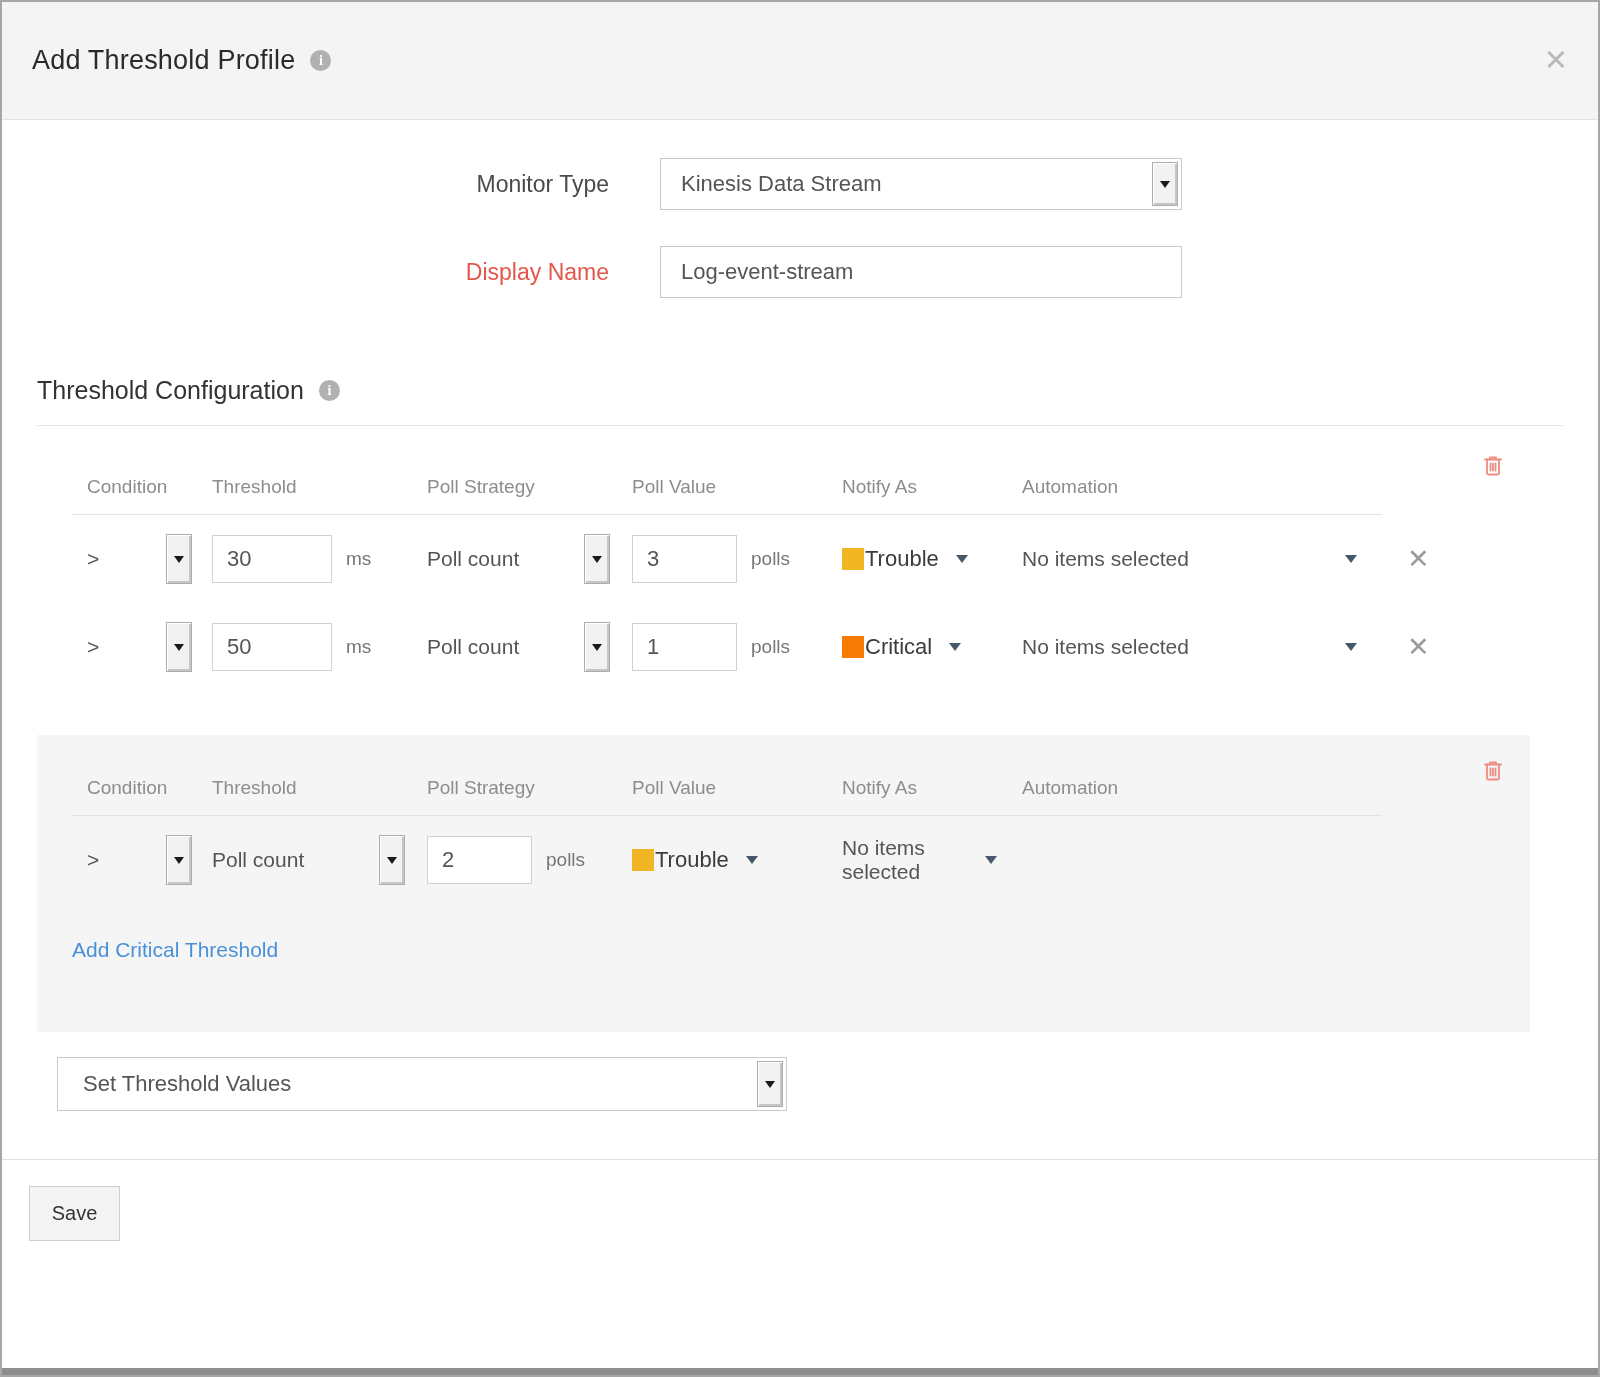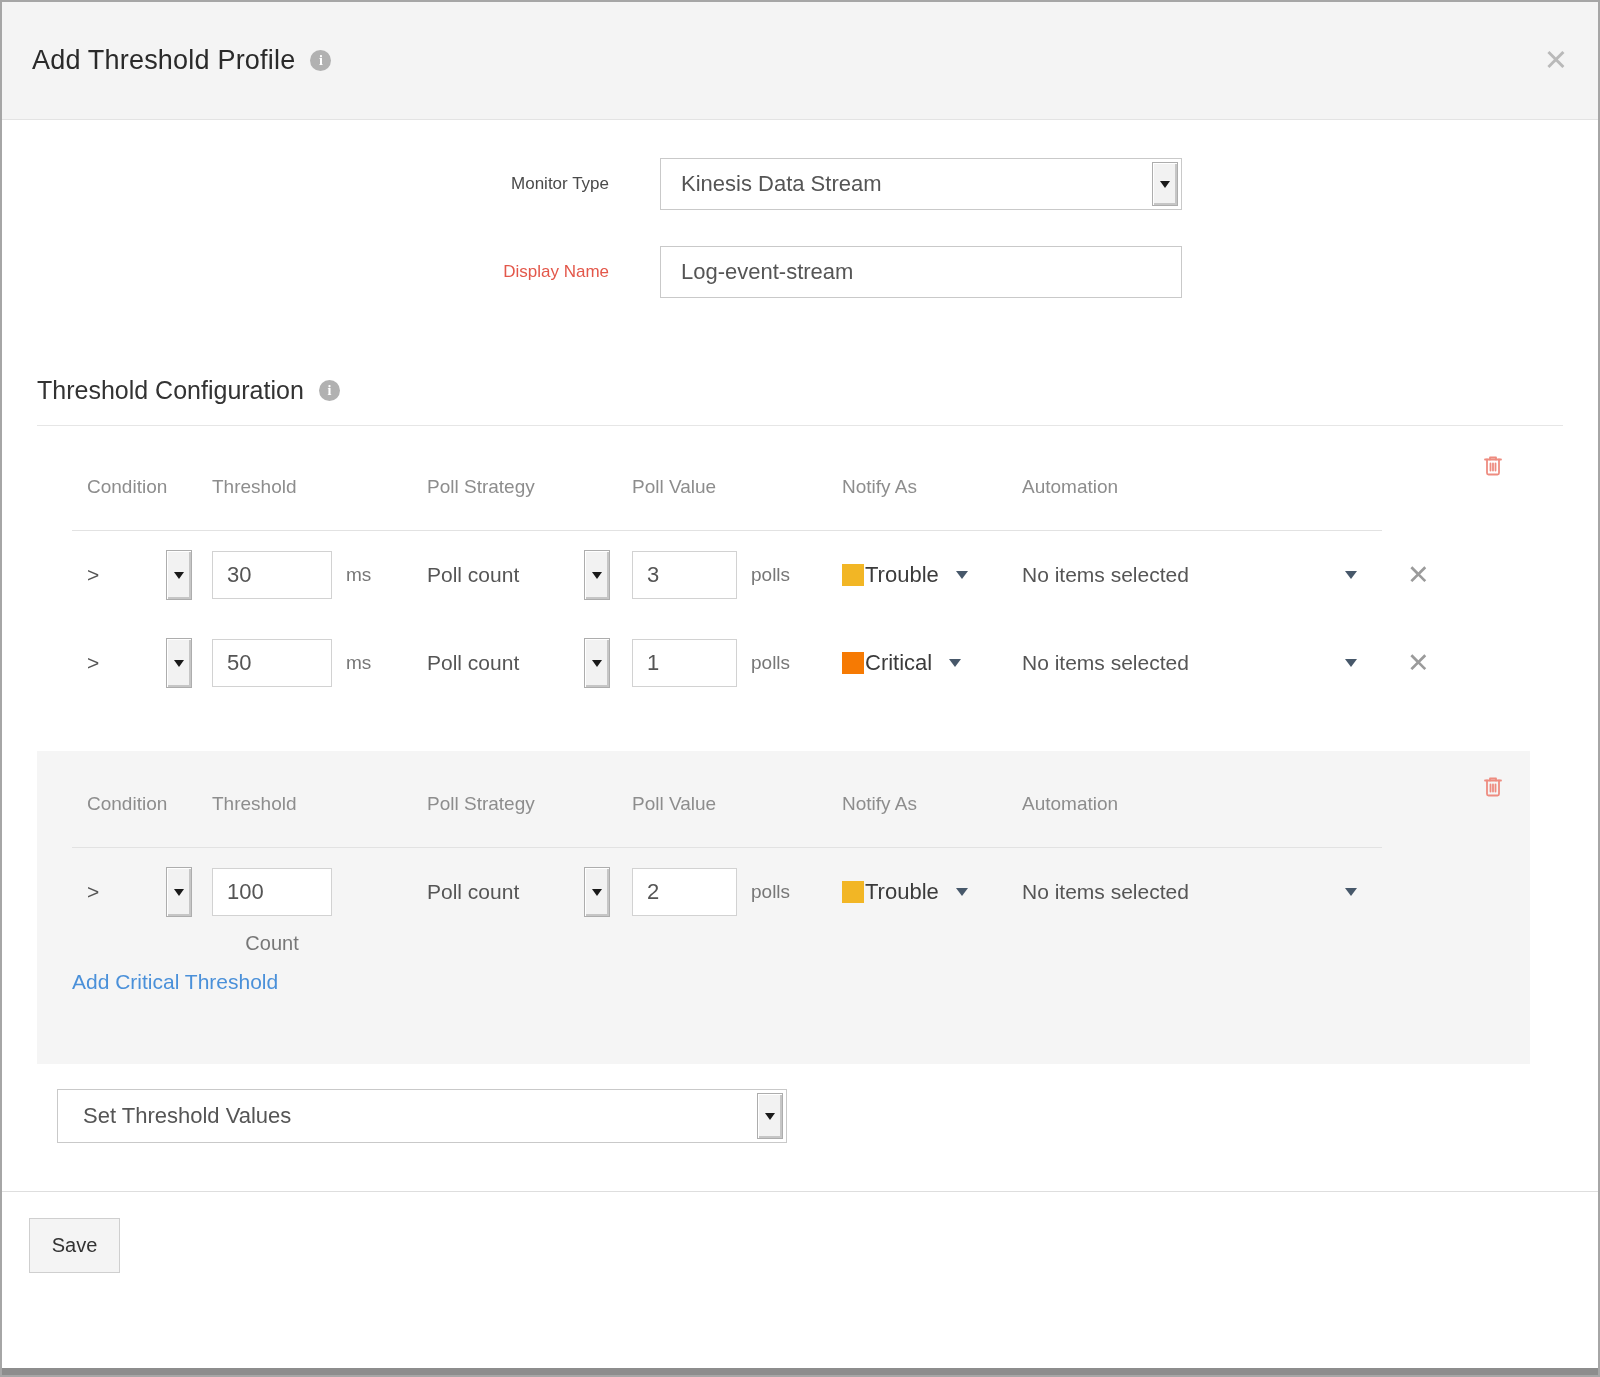--- a/index.html
+++ b/index.html
@@ -26,21 +26,21 @@
     margin-left: 15px; width: 21px; height: 21px; border-radius: 50%;
     background: #b1b1b1; color: #fff;
     font: bold 14px/21px "Liberation Serif", serif;
     text-align: center; display: inline-block;
   }
   .close-ic { margin-left: auto; color: #b9b9b9; font-size: 29px; line-height: 1; cursor: pointer; }
 
   
   .form-area { margin-top: 38px; }
   .form-row { display: flex; align-items: center; margin-bottom: 36px; }
-  .form-label { width: 607px; text-align: right; font-size: 17px; color: #4a4a4a; }
+  .form-label { width: 607px; text-align: right; font-size: 23px; color: #4a4a4a; }
   .form-label.req { color: #e3574a; }
   .fld {
     margin-left: 51px; position: relative;
     width: 522px; height: 52px;
     border: 1px solid #c9c9c9; background: #fff;
     display: flex; align-items: center;
     padding-left: 20px; font-size: 22px; color: #555;
   }
   .fld input {
     border: 0; outline: none; width: 100%; height: 100%;
@@ -69,21 +69,21 @@
 
   .metric { position: relative; padding: 50px 0 6px 70px; }
   .metric h3 { font-size: 22px; font-weight: 400; color: #333; margin-bottom: 26px; }
   .trash { position: absolute; top: 28px; right: 95px; cursor: pointer; }
 
   .t-head, .t-row {
     display: grid;
     grid-template-columns: 140px 215px 205px 210px 180px 360px;
     width: 1310px;
   }
-  .t-head { padding-bottom: 32px; border-bottom: 1px solid #e2e2e2; font-size: 19px; color: #8d8d8d; }
+  .t-head { padding-bottom: 16px; border-bottom: 1px solid #e2e2e2; font-size: 19px; color: #8d8d8d; }
   .t-head .h1 { padding-left: 15px; }
   .t-row { position: relative; align-items: center; height: 88px; }
 
   .cell { display: flex; align-items: center; }
   .c-cond { padding-left: 15px; padding-right: 20px; justify-content: space-between; }
   .cond-val { font-size: 21px; color: #555; }
   .mini-dd { width: 26px; height: 50px; }
   .ibox {
     width: 120px; height: 48px; border: 1px solid #d2d2d2; background: #fff;
     font: 22px "Liberation Sans", sans-serif; color: #555;
@@ -292,24 +292,20 @@
       <span>Automation</span>
     </div>
 
     <div class="t-row">
       <div class="cell c-cond">
         <span class="cond-val">&gt;</span>
         <span class="dd3d mini-dd">
             <span class="caret"></span>
           </span>
       </div>
-      <div class="cell c-thr">
-        <input class="ibox" value="100" style="">
-        <span class="count-caption">Count</span>
-      </div>
       <div class="cell c-ps">
         <span class="ps-val">Poll count</span>
         <span class="dd3d mini-dd">
             <span class="caret"></span>
           </span>
       </div>
       <div class="cell c-pv">
         <input class="ibox pv" value="2" style="">
         <span class="unit">polls</span>
       </div>

